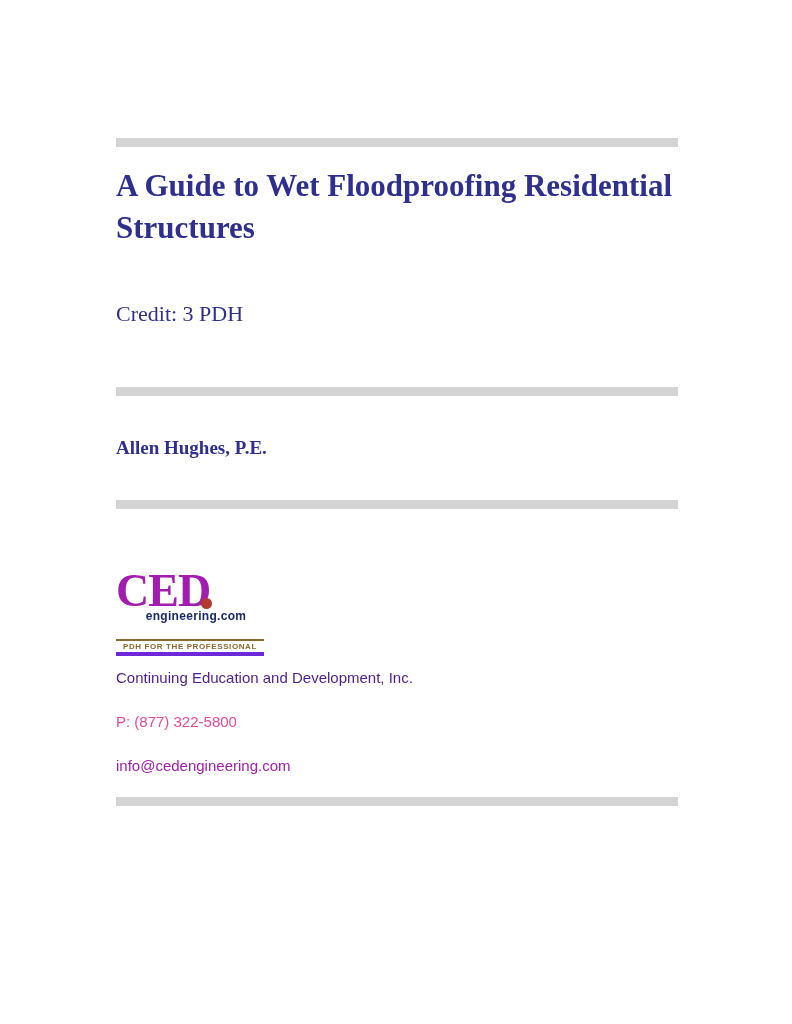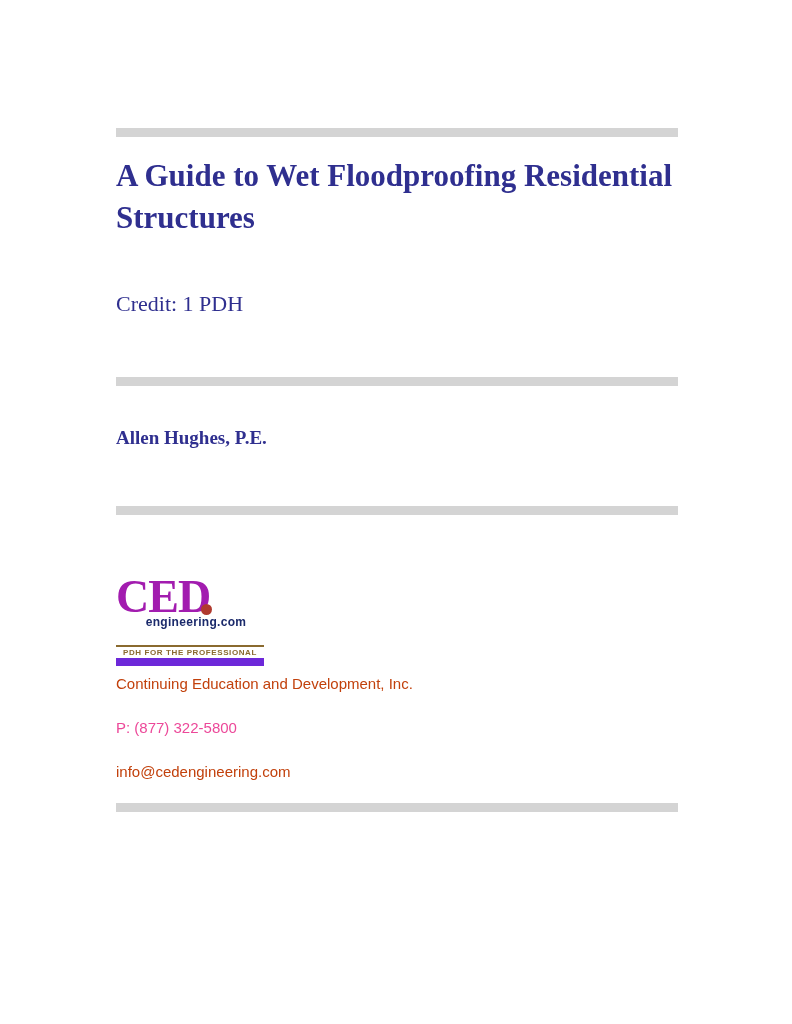--- a/index.html
+++ b/index.html
@@ -20,21 +20,21 @@
     top: 0;
     left: 0;
     width: 792px;
     height: 1024px;
     background: #ffffff;
   }
 
   .content {
     position: absolute;
     left: 116px;
-    top: 128px;
+    top: 138px;
     width: 562px;
   }
 
   .rule {
     height: 9px;
     background: #d4d4d4;
     width: 100%;
   }
 
   .title {
@@ -62,21 +62,21 @@
     height: 52px;
   }
 
   .author {
     font-family: "Liberation Serif", serif;
     color: #2f2f8f;
     font-size: 19px;
     font-weight: bold;
     line-height: 28px;
     padding-top: 38px;
-    padding-bottom: 54px;
+    padding-bottom: 38px;
   }
 
   
   .logo-wrap {
     margin-top: 60px;
     width: 160px;
     position: relative;
     height: 70px;
   }
   .logo-ced {
@@ -108,67 +108,67 @@
     text-align: center;
   }
   .logo-tag {
     font-family: "Liberation Sans", sans-serif;
     font-size: 8px;
     font-weight: bold;
     color: #8a6a2f;
     letter-spacing: 0.6px;
     margin-top: 16px;
     border-top: 2px solid #8a6a2f;
-    border-bottom: 8px solid #6d28d9;
+    border-bottom: 4px solid #6d28d9;
     display: inline-block;
     padding: 1px 0 1px 0;
     width: 148px;
     text-align: center;
   }
 
   .addr-block {
     font-family: "Liberation Sans", sans-serif;
     font-size: 15px;
-    color: #c2410c;
+    color: #4c1d95;
     line-height: 22px;
     margin-top: 28px;
   }
   .phone-block {
     font-family: "Liberation Sans", sans-serif;
     font-size: 15px;
     color: #ec4899;
     line-height: 22px;
     margin-top: 22px;
   }
   .email-block {
     font-family: "Liberation Sans", sans-serif;
     font-size: 15px;
     line-height: 22px;
     margin-top: 22px;
   }
   .email-link {
-    color: #c2410c;
+    color: #a21caf;
     text-decoration: none;
   }
   .bottom-rule {
     margin-top: 20px;
   }
 </style>
 </head>
 <body>
 
 <div class="page">
   <div class="content">
 
     <div class="rule"></div>
 
     <div class="title">A Guide to Wet Floodproofing Residential Structures</div>
 
     <div class="course-block">
-      <div class="course-line">Credit: 1 PDH</div>
+      <div class="course-line">Credit: 3 PDH</div>
     </div>
 
     <div class="spacer-after-course"></div>
 
     <div class="rule"></div>
 
     <div class="author">Allen Hughes, P.E.</div>
 
     <div class="rule"></div>
 

